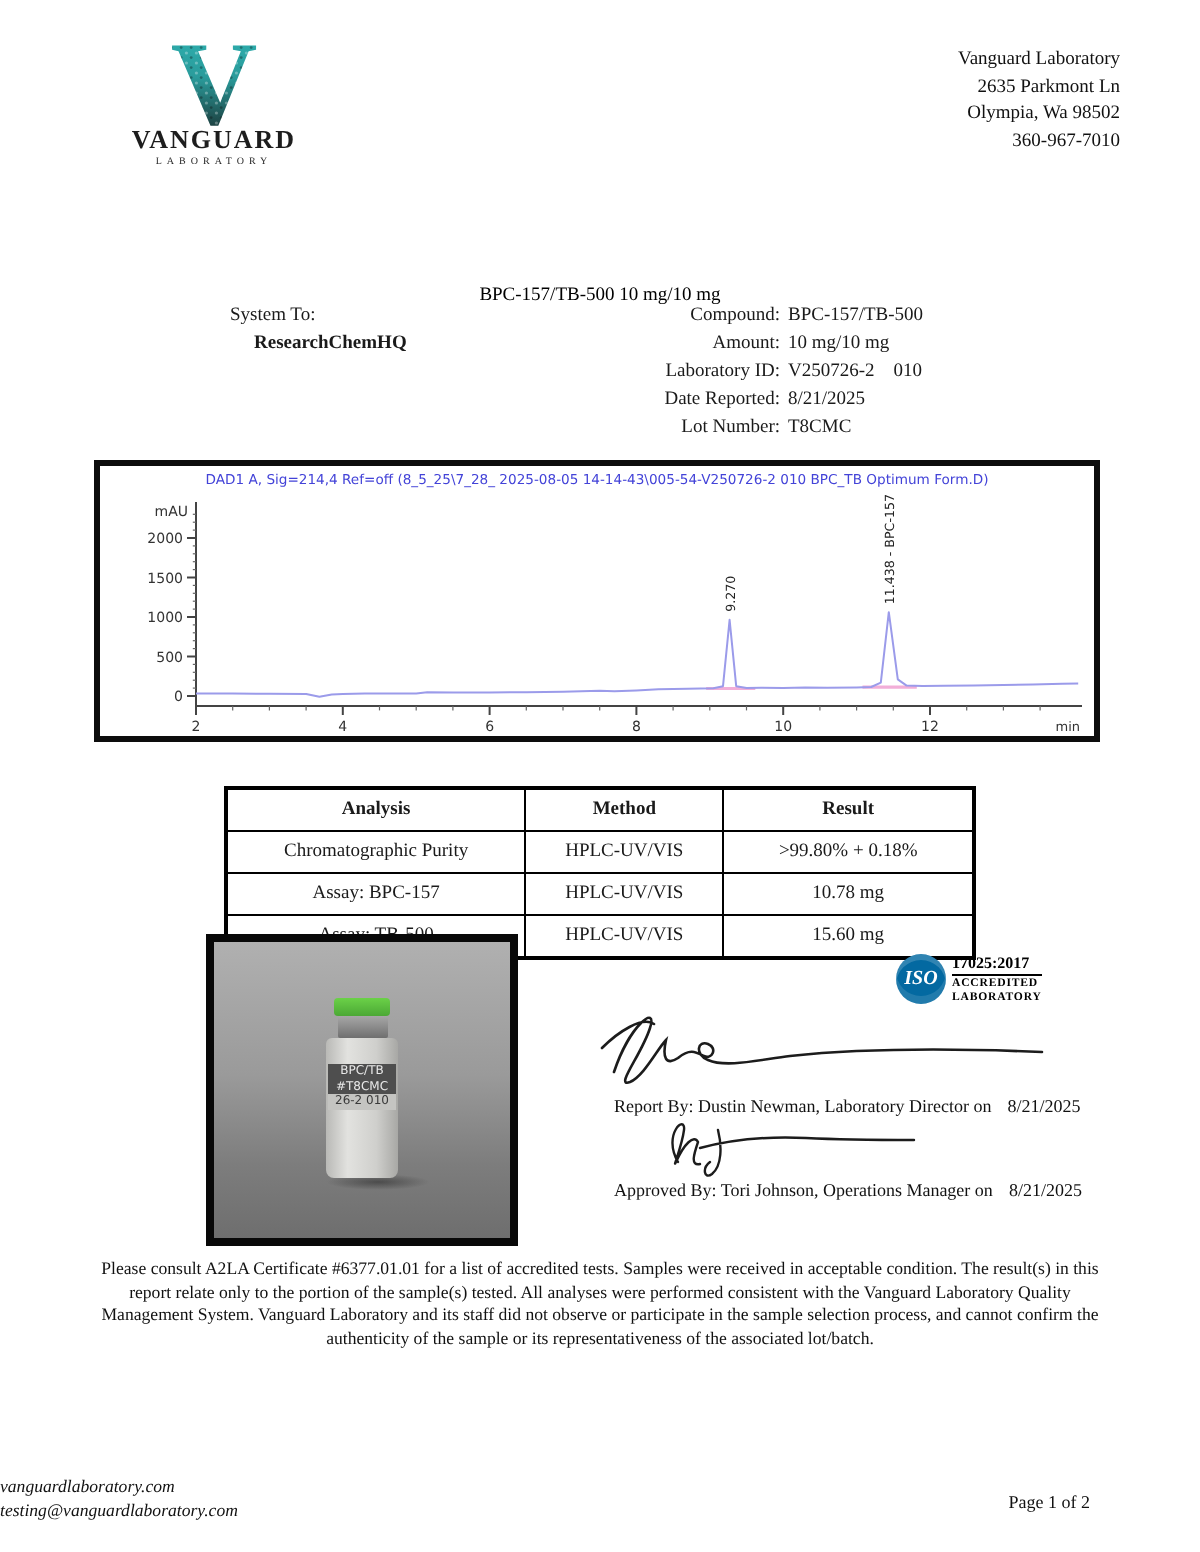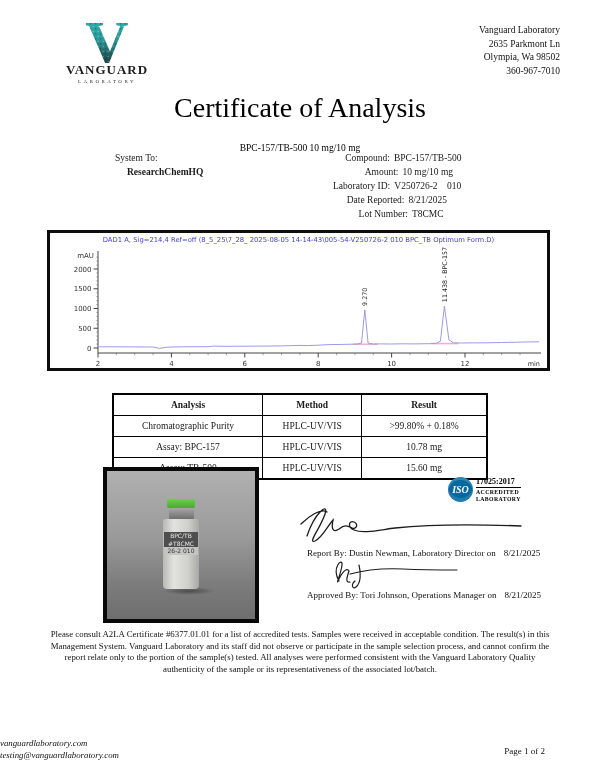--- a/index.html
+++ b/index.html
@@ -14,21 +14,21 @@
   .logo svg { display:block; margin:0 auto; }
   .logo-name { font-weight:bold; font-size:13px; letter-spacing:1px; color:#1d1d1d; margin-top:-4px; }
   .logo-sub { font-size:5px; letter-spacing:2.5px; color:#2a2a2a; margin-top:1px; }
   .address { position:absolute; right:40px; top:24px; text-align:right; font-size:9.5px; line-height:13.5px; color:#111; }
   .title { position:absolute; left:0; top:92px; width:100%; text-align:center; font-size:28px; color:#000; }
   .subtitle { position:absolute; left:0; top:143px; width:100%; text-align:center; font-size:9.5px; color:#000; }
   
   .report-to { position:absolute; left:115px; top:151px; font-size:9.5px; line-height:14px; }
   .report-to .val { font-weight:bold;margin-left:12px; }
   .info-fields { position:absolute; left:235px; top:151px; font-size:9.5px; line-height:14px; }
-  .info-row { display:flex;justify-content:center; }
+  .info-row { display:flex; }
   .info-label { width:155px; text-align:right; }
   .info-value { margin-left:4px; white-space:pre; }
   
   .chart-box { position:absolute; left:47px; top:230px; width:503px; height:141px; border:3px solid #0d0d0d; background:#fff; }
   .chart-header { position:absolute; left:0; top:3px; width:100%; text-align:center; font-family:"DejaVu Sans", sans-serif; font-size:6.8px; color:#4343d8; white-space:nowrap; }
   .chart-box svg { position:absolute; left:0; top:0; font-family:"DejaVu Sans", sans-serif; }
   
   .results { position:absolute; left:112px; top:393px; width:376px; border-collapse:collapse; font-size:9.5px; }
   .results th, .results td { border:1px solid #000; text-align:center; padding:5px 2px; height:15px; }
   .results th { font-weight:bold; }
@@ -84,21 +84,20 @@
     <div class="logo-sub">LABORATORY</div>
   </div>
 
   <div class="address">
     <div>Vanguard Laboratory</div>
     <div>2635 Parkmont Ln</div>
     <div>Olympia, Wa 98502</div>
     <div>360-967-7010</div>
   </div>
 
-  <div class="title">Certificate of Analysis</div>
   <div class="subtitle">BPC-157/TB-500 10 mg/10 mg</div>
 
   <div class="report-to">
     <div>System To:</div>
     <div class="val">ResearchChemHQ</div>
   </div>
   <div class="info-fields">
     <div class="info-row">
       <div class="info-label">Compound:</div>
       <div class="info-value">BPC-157/TB-500</div>
@@ -253,22 +252,22 @@
 
   <svg class="sig-svg" style="left:323px; top:555px;" width="155" height="34" viewBox="0 0 155 34">
     <path d="M16,26 C8,12 20,2 19,10 C18,18 13,30 15,26 C19,17 24,12 26,16 C24,22 22,28 27,27 M36,10 C38,18 38,28 33,32 C29,35 28,29 32,26 M27,19 C42,15 60,13 80,14 C100,15 118,15 134,15" fill="none" stroke="#1c1c1c" stroke-width="1.2" stroke-linecap="round"></path>
   </svg>
   <div class="sig-line" style="top:590px;">
     <span>Approved By: Tori Johnson, Operations Manager on</span><span class="date">8/21/2025</span>
   </div>
 
   <div class="disclaimer">
     <div>Please consult A2LA Certificate #6377.01.01 for a list of accredited tests. Samples were received in acceptable condition. The result(s) in this</div>
+    <div>report relate only to the portion of the sample(s) tested. All analyses were performed consistent with the Vanguard Laboratory Quality</div>
     <div>Management System. Vanguard Laboratory and its staff did not observe or participate in the sample selection process, and cannot confirm the</div>
-    <div>report relate only to the portion of the sample(s) tested. All analyses were performed consistent with the Vanguard Laboratory Quality</div>
     <div>authenticity of the sample or its representativeness of the associated lot/batch.</div>
   </div>
 
   <div class="footer-center">
     <div>vanguardlaboratory.com</div>
     <div>testing@vanguardlaboratory.com</div>
   </div>
   <div class="page-num">Page 1 of 2</div>
 
 </div>

